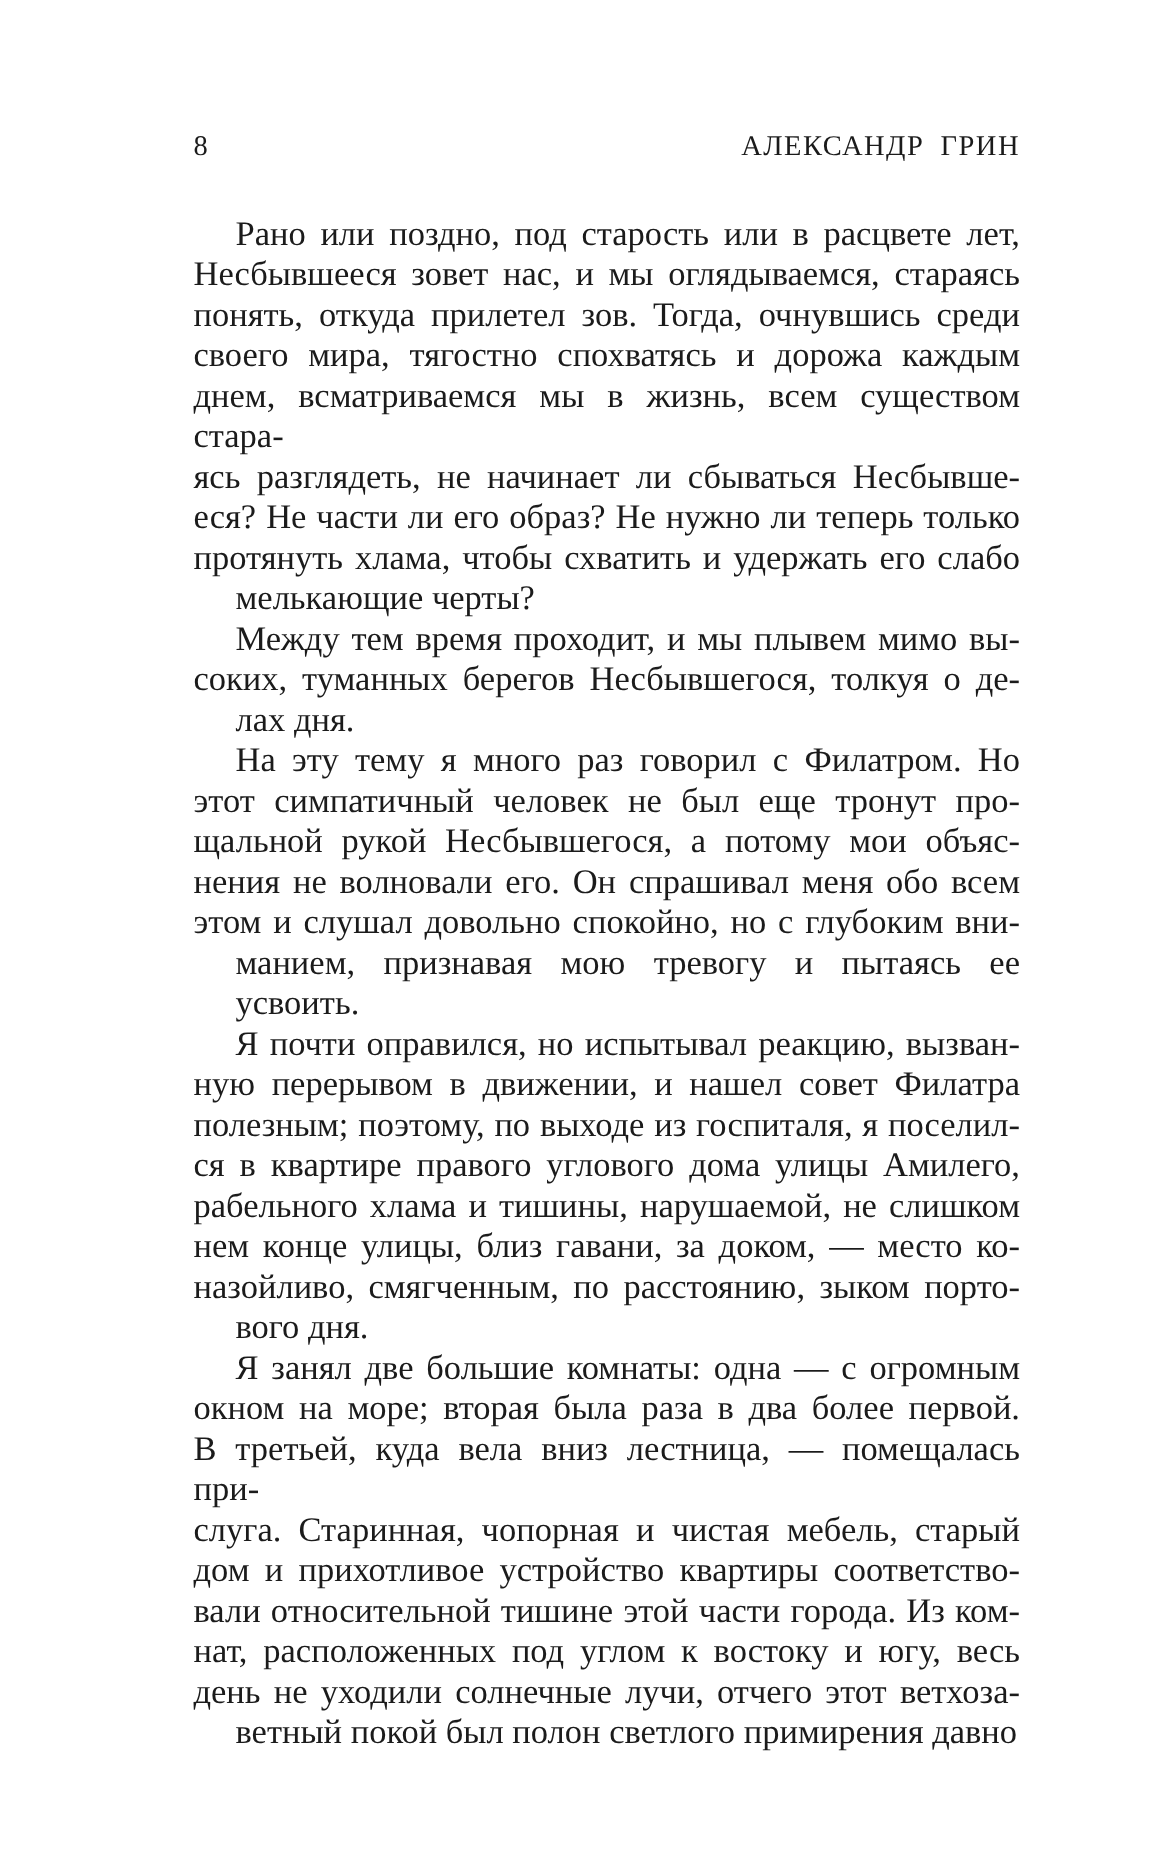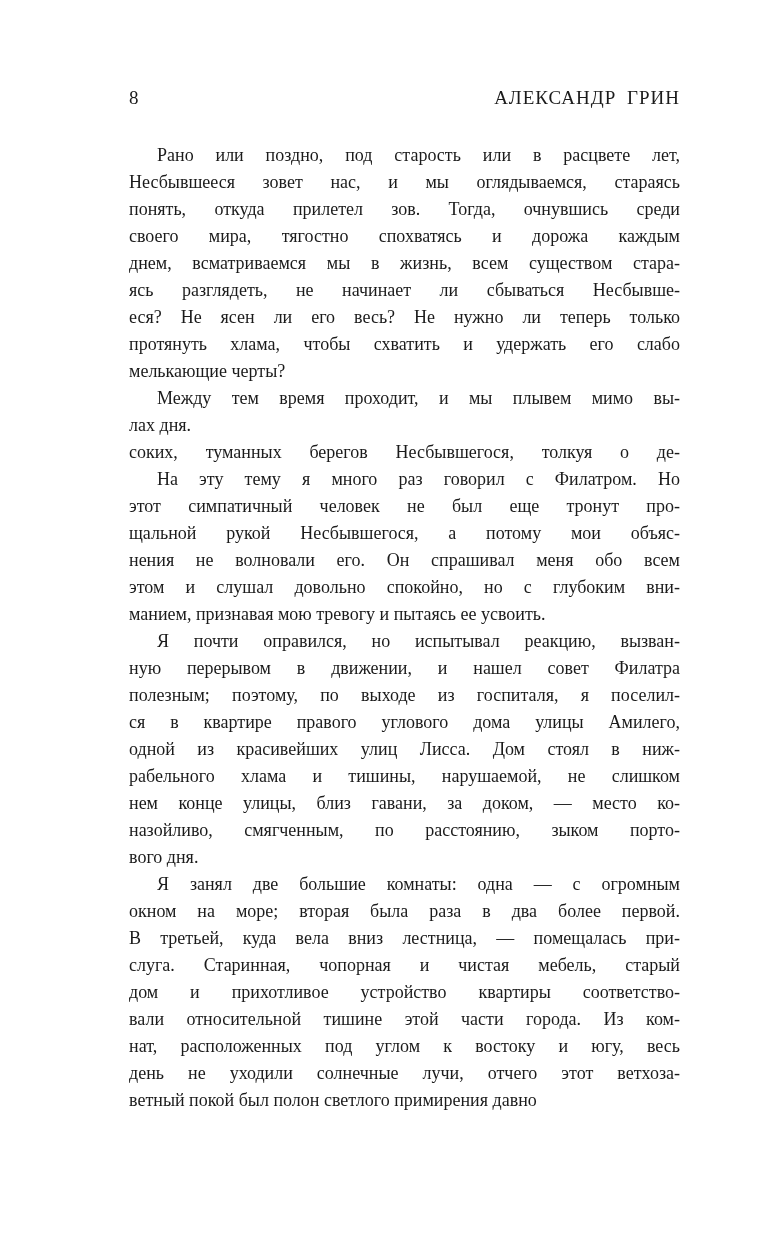--- a/index.html
+++ b/index.html
@@ -31,67 +31,67 @@
   }
   .running-header {
     letter-spacing: 1px;
     word-spacing: 5px;
   }
   .text-block {
     position: absolute;
     left: 129px;
     top: 142px;
     width: 551px;
-    font-size: 18px;
+    font-size: 23px;
     line-height: 27px;
   }
   .line {
     text-align: justify;
     text-align-last: justify;
     white-space: normal;
   }
   .line.indent {
     text-indent: 28px;
   }
   .line.last {
     text-align-last: left;
+    margin-left: 28px;
   }
 </style>
 </head>
 <body>
 
 <div class="page-header">
   <span class="page-number">8</span>
   <span class="running-header">АЛЕКСАНДР ГРИН</span>
 </div>
 
 <div class="text-block">
     <div class="line indent">Рано или поздно, под старость или в расцвете лет,</div>
     <div class="line">Несбывшееся зовет нас, и мы оглядываемся, стараясь</div>
     <div class="line">понять, откуда прилетел зов. Тогда, очнувшись среди</div>
     <div class="line">своего мира, тягостно спохватясь и дорожа каждым</div>
     <div class="line">днем, всматриваемся мы в жизнь, всем существом стара-</div>
     <div class="line">ясь разглядеть, не начинает ли сбываться Несбывше-</div>
-    <div class="line">еся? Не ясен ли его весь? Не нужно ли теперь только</div>
+    <div class="line">еся? Не части ли его образ? Не нужно ли теперь только</div>
     <div class="line">протянуть хлама, чтобы схватить и удержать его слабо</div>
     <div class="line last">мелькающие черты?</div>
     <div class="line indent">Между тем время проходит, и мы плывем мимо вы-</div>
+    <div class="line">соких, туманных берегов Несбывшегося, толкуя о де-</div>
     <div class="line last">лах дня.</div>
-    <div class="line">соких, туманных берегов Несбывшегося, толкуя о де-</div>
     <div class="line indent">На эту тему я много раз говорил с Филатром. Но</div>
     <div class="line">этот симпатичный человек не был еще тронут про-</div>
     <div class="line">щальной рукой Несбывшегося, а потому мои объяс-</div>
     <div class="line">нения не волновали его. Он спрашивал меня обо всем</div>
     <div class="line">этом и слушал довольно спокойно, но с глубоким вни-</div>
     <div class="line last">манием, признавая мою тревогу и пытаясь ее усвоить.</div>
     <div class="line indent">Я почти оправился, но испытывал реакцию, вызван-</div>
     <div class="line">ную перерывом в движении, и нашел совет Филатра</div>
     <div class="line">полезным; поэтому, по выходе из госпиталя, я поселил-</div>
     <div class="line">ся в квартире правого углового дома улицы Амилего,</div>
-    <div class="line">одной из красивейших улиц Лисса. Дом стоял в ниж-</div>
     <div class="line">рабельного хлама и тишины, нарушаемой, не слишком</div>
     <div class="line">нем конце улицы, близ гавани, за доком, — место ко-</div>
     <div class="line">назойливо, смягченным, по расстоянию, зыком порто-</div>
     <div class="line last">вого дня.</div>
     <div class="line indent">Я занял две большие комнаты: одна — с огромным</div>
     <div class="line">окном на море; вторая была раза в два более первой.</div>
     <div class="line">В третьей, куда вела вниз лестница, — помещалась при-</div>
     <div class="line">слуга. Старинная, чопорная и чистая мебель, старый</div>
     <div class="line">дом и прихотливое устройство квартиры соответство-</div>
     <div class="line">вали относительной тишине этой части города. Из ком-</div>

